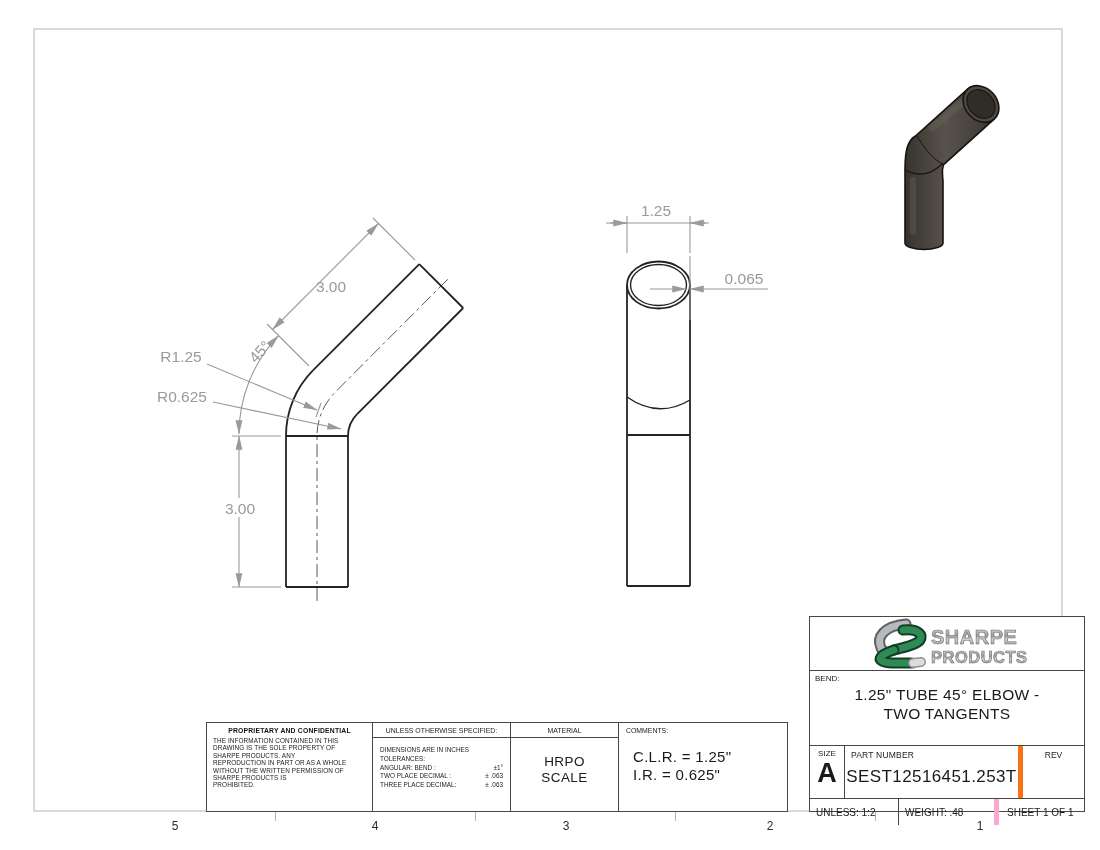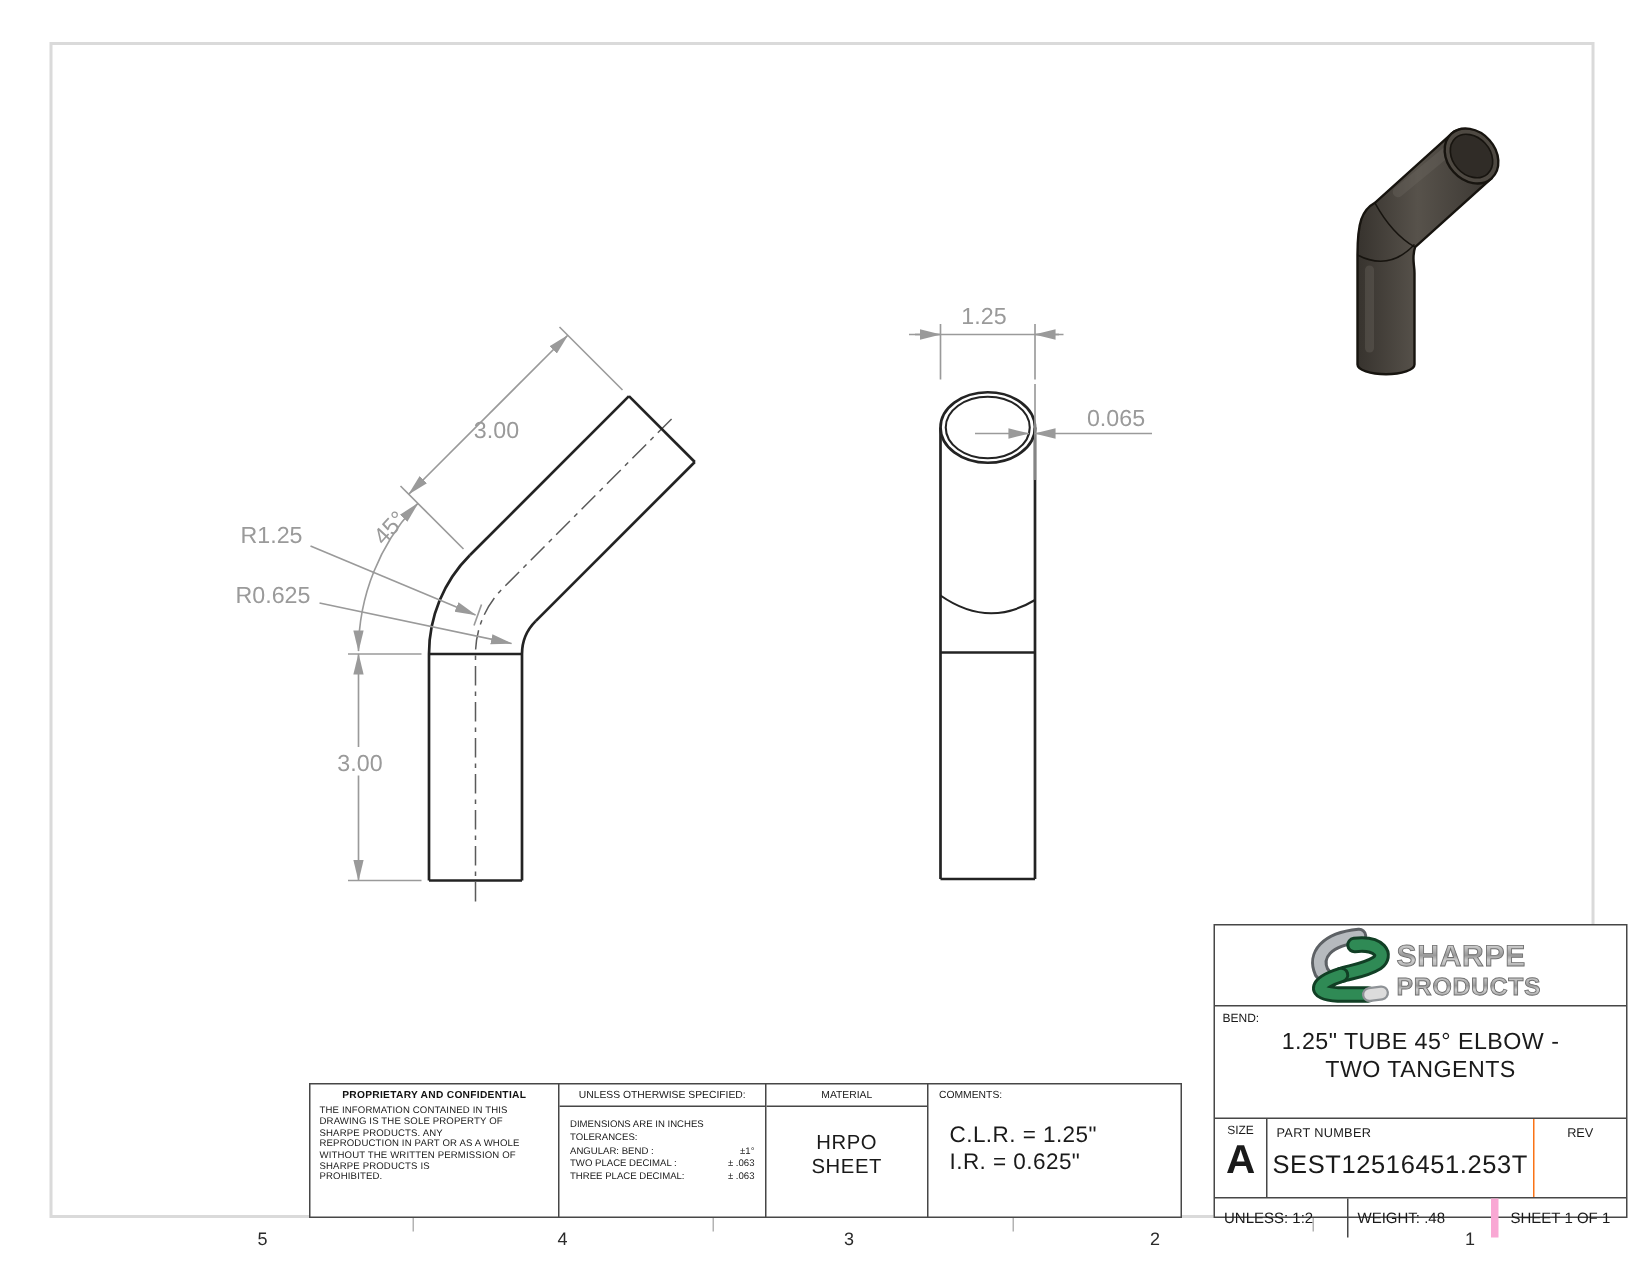--- a/index.html
+++ b/index.html
@@ -25,21 +25,21 @@
       box-sizing:border-box;background:#fff;}
   .tb-row{box-sizing:border-box;}
   .tb-logo{height:53px;}
   .tb-title{height:63px;border-top:1px solid #474747;}
   .title-label{font-size:8px;padding:3px 0 0 5px;}
   .title-text{text-align:center;font-size:15.5px;line-height:19px;margin-top:2px;letter-spacing:.3px;}
   .tb-size-row{height:53px;border-top:1px solid #474747;display:flex;margin-top:12px;}
   .size-cell{width:35px;border-right:1px solid #474747;box-sizing:border-box;text-align:center;}
   .size-label{font-size:8px;padding-top:3px;}
   .size-value{font-size:27px;font-weight:bold;line-height:30px;}
-  .part-cell{width:178px;border-right:1px solid #f97316;box-sizing:border-box;}
+  .part-cell{width:178px;border-right:5px solid #f97316;box-sizing:border-box;}
   .part-label{font-size:8.5px;padding:4px 0 0 6px;letter-spacing:.2px;}
   .part-value{font-size:17px;text-align:center;margin-top:7px;letter-spacing:.4px;}
   .rev-cell{flex:1;text-align:center;}
   .rev-label{font-size:8.5px;padding-top:4px;}
   .tb-scale-row{height:27px;border-top:1px solid #474747;display:flex;font-size:10px;}
   .scale-cell{width:89px;border-right:1px solid #474747;box-sizing:border-box;display:flex;align-items:center;padding-left:6px;}
   .weight-cell{width:100px;border-right:5px solid #f9a8d4;box-sizing:border-box;display:flex;align-items:center;padding-left:6px;}
   .sheetno-cell{flex:1;display:flex;align-items:center;padding-left:8px;}
   svg text{font-family:"Liberation Sans",sans-serif;}
   .dimtxt{fill:#9a9a9a;font-size:15.5px;}
@@ -189,21 +189,21 @@
         <span>THREE PLACE DECIMAL:</span>
         <span>± .063</span>
       </div>
     </div>
   </div>
 
   <div class="cell" style="left:510px;top:722px;width:109px;height:90px;">
     <div class="mat-header">MATERIAL</div>
     <div class="mat-value">
       <div>HRPO</div>
-      <div>SHEET</div>
+      <div>SCALE</div>
     </div>
   </div>
 
   <div class="cell" style="left:618px;top:722px;width:170px;height:90px;">
     <div class="com-header">COMMENTS:</div>
     <div class="com-body">
       <div>C.L.R. = 1.25"</div>
       <div>I.R. = 0.625"</div>
     </div>
   </div>

